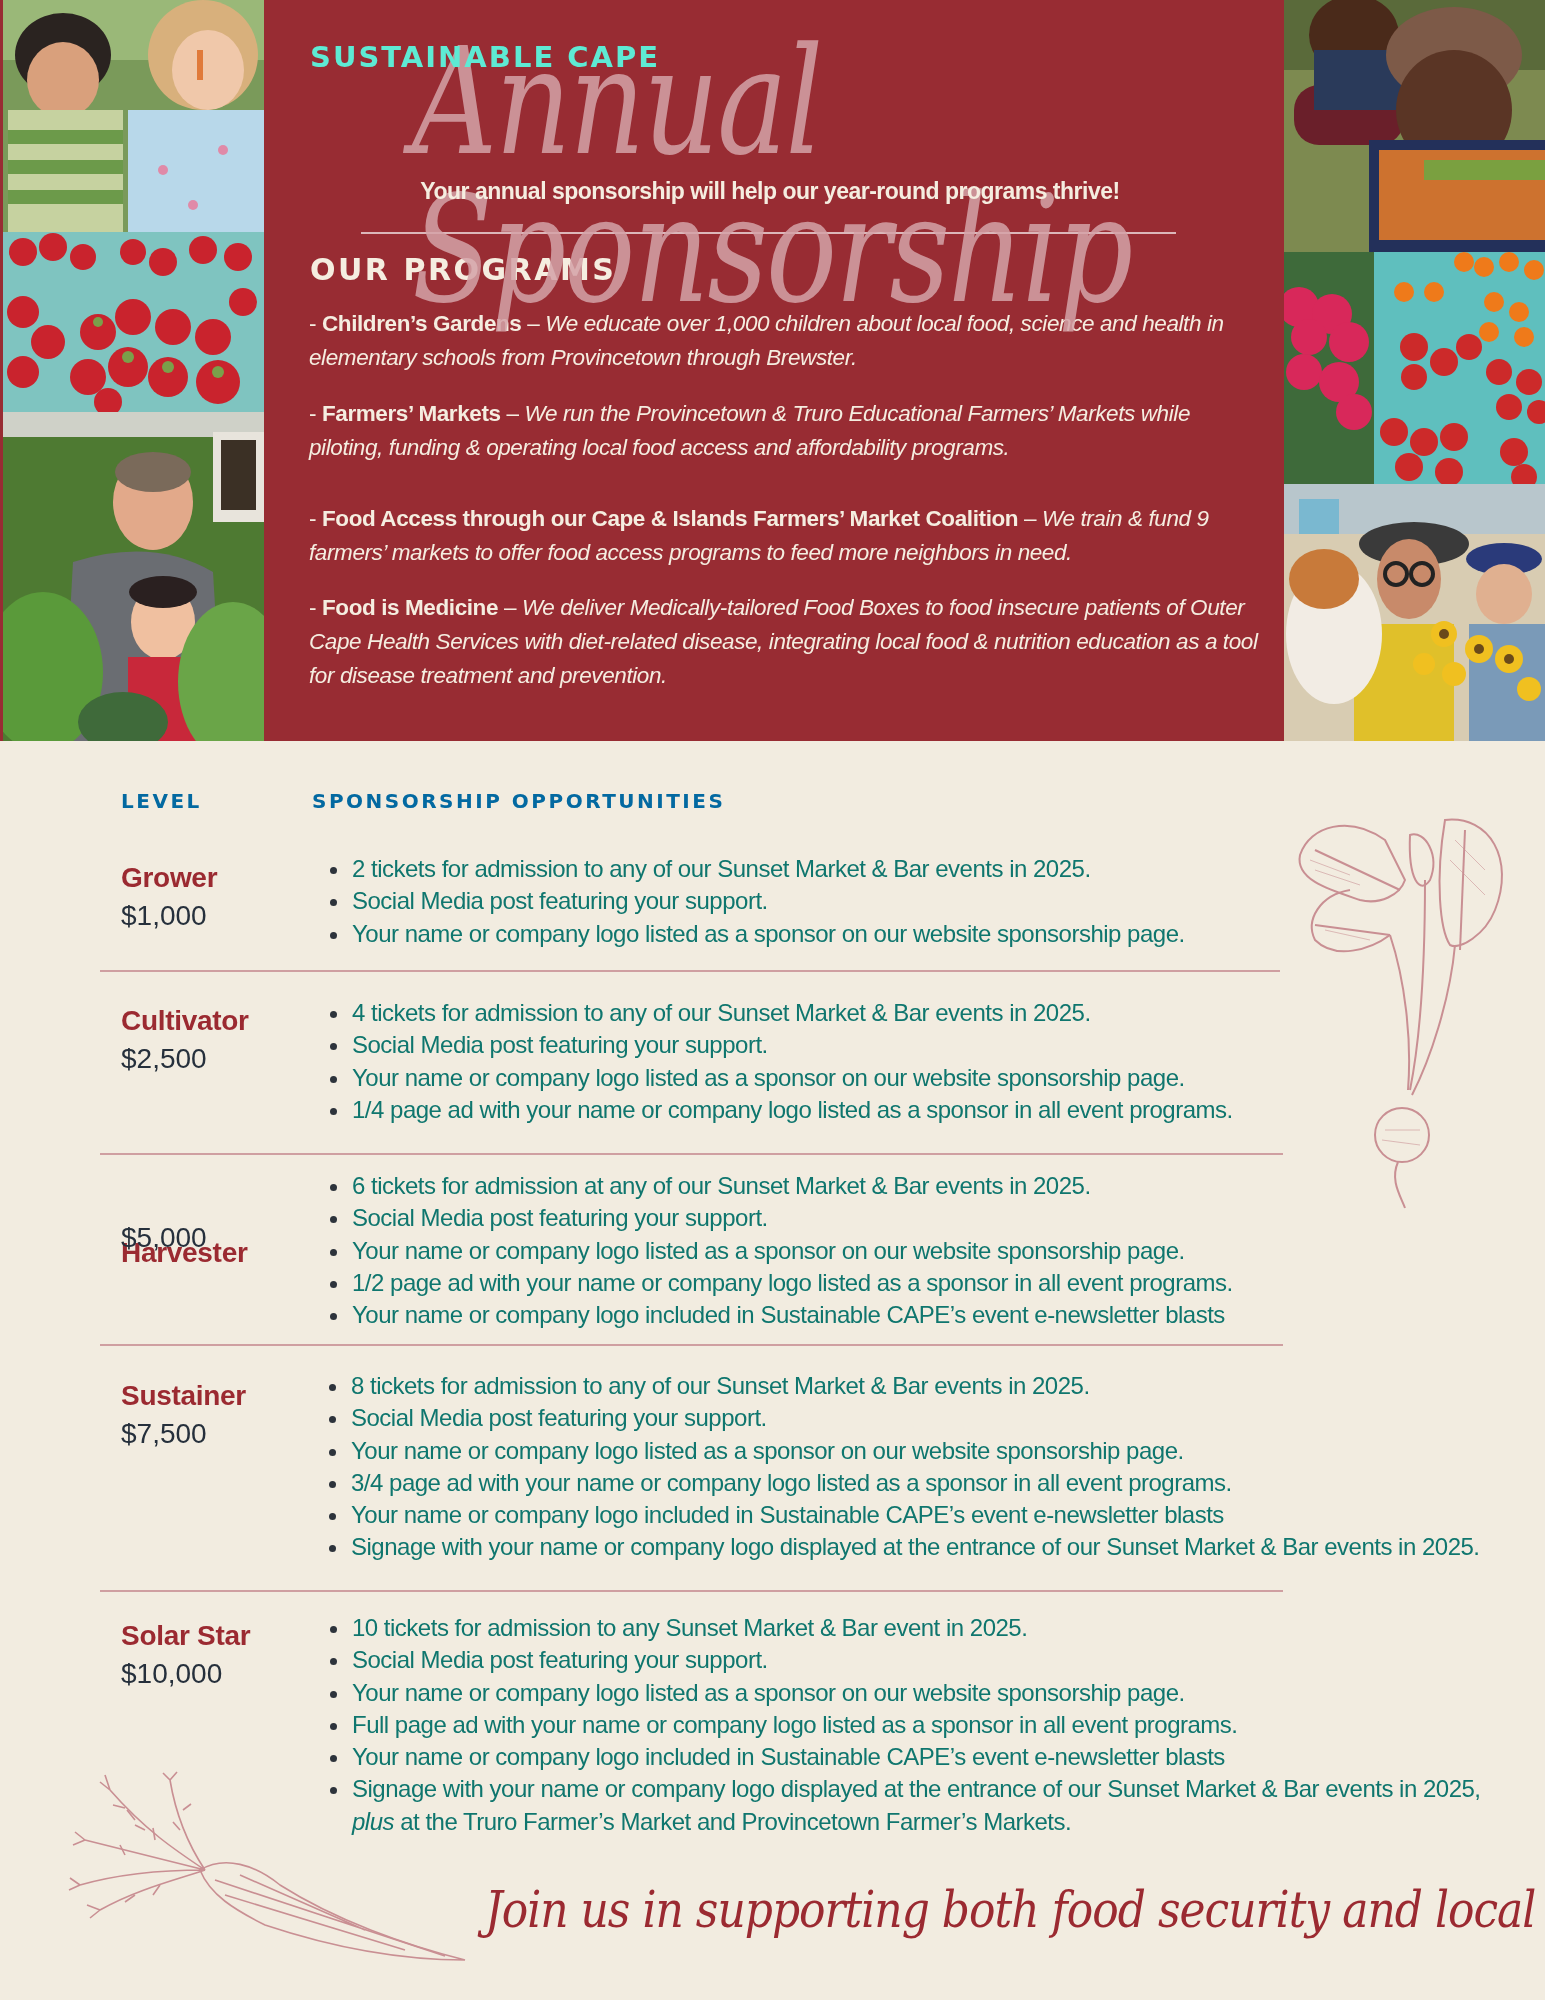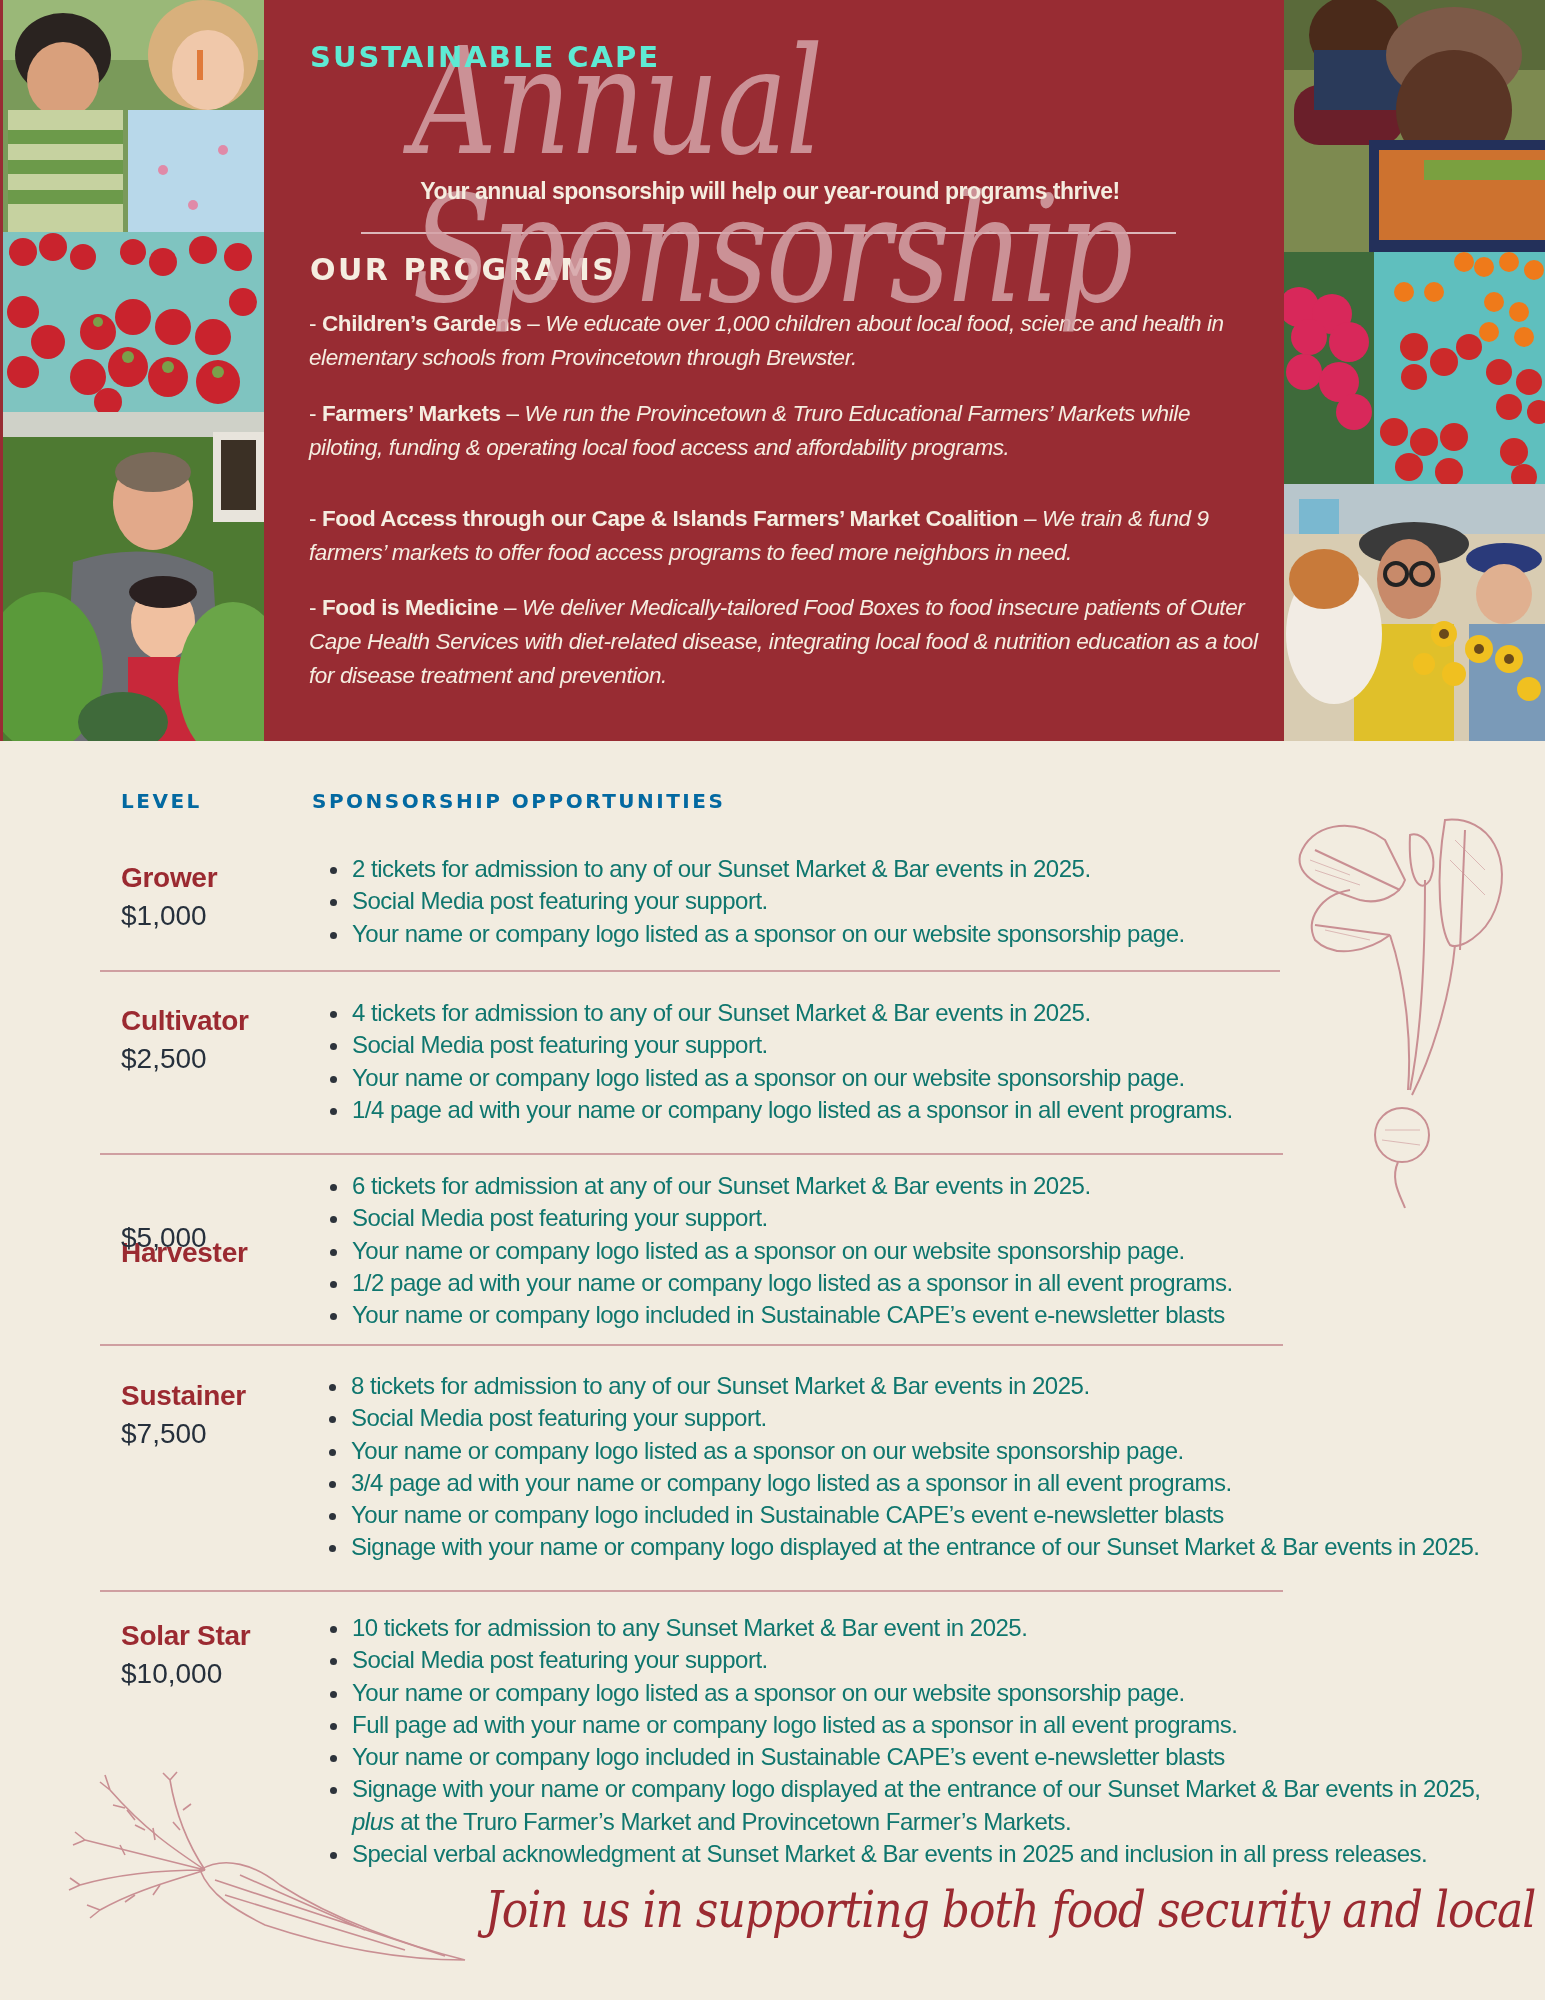--- a/index.html
+++ b/index.html
@@ -292,21 +292,20 @@
 <ul class="benefits" style="top:1612px;">
   <li>10 tickets for admission to any Sunset Market &amp; Bar event in 2025.</li>
   <li>Social Media post featuring your support.</li>
   <li>Your name or company logo listed as a sponsor on our website sponsorship page.</li>
   <li>Full page ad with your name or company logo listed as a sponsor in all event programs.</li>
   <li>Your name or company logo included in Sustainable CAPE’s event e-newsletter blasts</li>
   <li>
     <span>Signage with your name or company logo displayed at the entrance of our Sunset Market &amp; Bar events in 2025,</span>
     <span class="cont"><i>plus</i><span> at the Truro Farmer’s Market and Provincetown Farmer’s Markets.</span></span>
   </li>
-  <li>Special verbal acknowledgment at Sunset Market &amp; Bar events in 2025 and inclusion in all press releases.</li>
 </ul>
 
 <svg class="deco" style="left:65px;top:1770px;width:405px;height:195px;" viewBox="0 0 405 195">
   <g fill="none" stroke="#c98f93" stroke-width="1.6">
     <path d="M135 100 C160 85 190 95 215 115 C270 150 340 175 400 190 C330 190 260 175 200 155 C170 140 145 125 135 100 Z"></path>
     <path d="M150 110 L380 186 M160 125 L340 180 M175 105 L300 160"></path>
     <path d="M140 100 C110 80 80 60 45 20 M140 100 C100 90 60 80 20 70 M140 100 C110 110 70 120 35 140 M140 100 C120 70 110 40 105 10 M140 100 C90 100 50 105 15 115"></path>
     <path d="M45 20 L35 12 M45 20 L40 5 M60 38 L48 35 M70 50 L62 40 M20 70 L10 62 M20 70 L8 75 M35 140 L25 148 M35 140 L22 135 M105 10 L98 3 M105 10 L112 2 M15 115 L5 108 M15 115 L4 120"></path>
     <path d="M80 60 L70 55 M90 70 L88 58 M60 85 L55 75 M70 125 L60 132 M95 115 L88 125 M115 60 L108 52 M118 40 L126 34"></path>
   </g>

